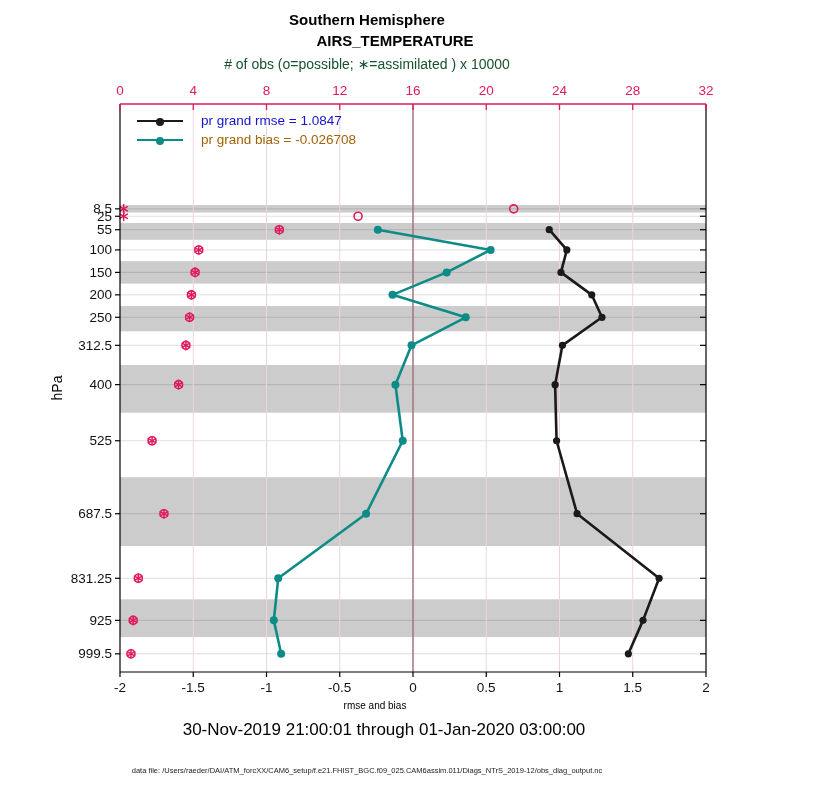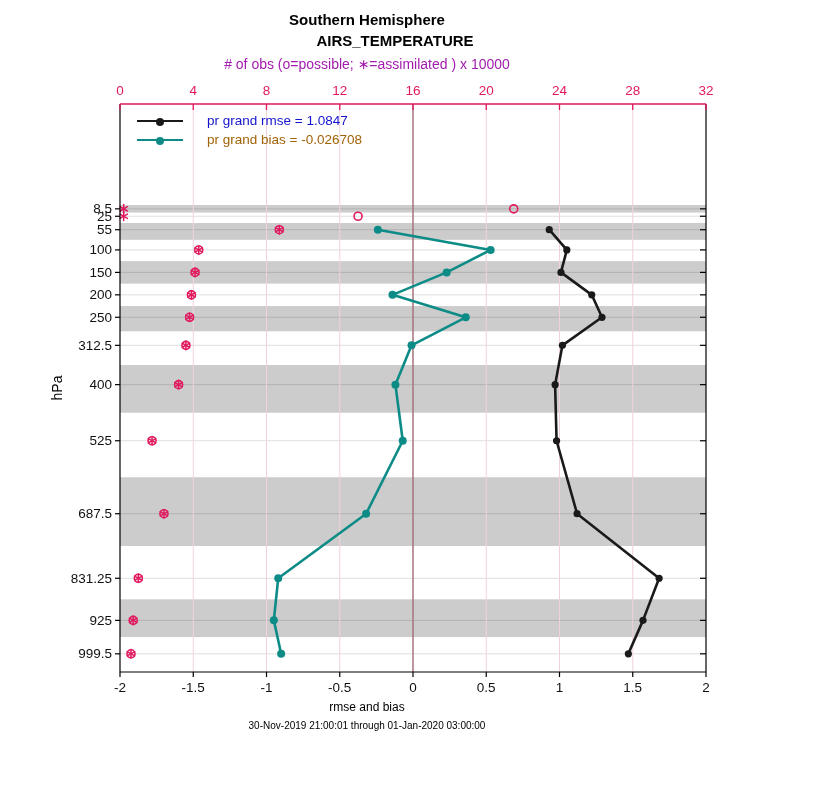--- a/index.html
+++ b/index.html
@@ -2,32 +2,32 @@
 <html><head>
 <meta charset="utf-8">
 <style>
   html,body{margin:0;padding:0;background:#fff;}
   .page{position:relative;width:830px;height:800px;background:#fff;
         font-family:"Liberation Sans",sans-serif;overflow:hidden;color:#000;}
   .center{position:absolute;left:0;width:734px;text-align:center;white-space:nowrap;}
   .t1{top:11px;font-size:15px;font-weight:bold;}
   .t2{top:32px;font-size:15px;font-weight:bold;padding-left:28px;}
   .obs-label{top:56px;font-size:14px;}
-  .xlab{top:700px;font-size:12px;}
-  .daterange{top:720px;font-size:10px;}
+  .xlab{top:700px;font-size:10px;padding-left:8px;}
+  .daterange{top:720px;font-size:17px;padding-left:17px;}
   .datafile{top:766px;font-size:7.5px;color:#222;}
   .ylab{position:absolute;left:37px;top:380px;width:40px;height:16px;text-align:center;
         font-size:14px;transform:rotate(-90deg);}
   #plot{position:absolute;left:0;top:0;font-family:"Liberation Sans",sans-serif;}
   .legend{position:absolute;left:137px;top:111px;}
   .lrow{display:flex;align-items:center;height:19px;}
   .lline{display:inline-block;width:46px;height:0;border-top:2.6px solid #000;position:relative;}
   .ldot{position:absolute;left:50%;top:0;transform:translate(-50%,-50%);
         width:8px;height:8px;border-radius:50%;background:#000;}
-  .ltext{font-size:13.5px;margin-left:24px;}
+  .ltext{font-size:13.5px;margin-left:18px;}
 </style>
 </head>
 <body>
 
 <div class="page">
 
   <svg id="plot" width="830" height="800">
       <rect x="120" y="205.02766798418972" width="586" height="7.520948616600805" fill="#cccccc"></rect>
       <rect x="120" y="222.98814229249012" width="586" height="16.837944664031625" fill="#cccccc"></rect>
       <rect x="120" y="261.1541501976285" width="586" height="22.4505928853755" fill="#cccccc"></rect>
@@ -217,34 +217,35 @@
       <line x1="115" x2="120" y1="620.3636363636364" y2="620.3636363636364" stroke="#000000" stroke-width="1.2"></line>
       <line x1="700" x2="706" y1="620.3636363636364" y2="620.3636363636364" stroke="#000000" stroke-width="1.2"></line>
       <text x="112" y="624.8636363636364" text-anchor="end" font-size="13.5" fill="#111">925</text>
       <line x1="115" x2="120" y1="653.8150197628458" y2="653.8150197628458" stroke="#000000" stroke-width="1.2"></line>
       <line x1="700" x2="706" y1="653.8150197628458" y2="653.8150197628458" stroke="#000000" stroke-width="1.2"></line>
       <text x="112" y="658.3150197628458" text-anchor="end" font-size="13.5" fill="#111">999.5</text>
     </svg>
 
   <div class="center t1">Southern Hemisphere</div>
   <div class="center t2">AIRS_TEMPERATURE</div>
-  <div class="center obs-label" style="color: #a21caf;"># of obs (o=possible; ∗=assimilated ) x 10000</div>
+  <div class="center obs-label" style="color: #14532d;"># of obs (o=possible; ∗=assimilated ) x 10000</div>
 
   <div class="legend">
     <div class="lrow">
       <span class="lline" id="leg-rmse" style="border-top-color: rgb(26, 26, 26);">
           <span class="ldot" id="leg-rmse-dot" style="background: rgb(26, 26, 26);"></span>
         </span>
       <span class="ltext" id="leg-rmse-text" style="color: rgb(20, 20, 204);">pr grand rmse = 1.0847</span>
     </div>
     <div class="lrow">
       <span class="lline" id="leg-bias" style="border-top-color: rgb(13, 140, 135);">
           <span class="ldot" id="leg-bias-dot" style="background: rgb(13, 140, 135);"></span>
         </span>
       <span class="ltext" id="leg-bias-text" style="color: #a16207;">pr grand bias = -0.026708</span>
     </div>
   </div>
 
   <div class="ylab">hPa</div>
   <div class="center xlab">rmse and bias</div>
   <div class="center daterange">30-Nov-2019 21:00:01 through 01-Jan-2020 03:00:00</div>
+  <div class="center datafile">data file: /Users/raeder/DAI/ATM_forcXX/CAM6_setup/f.e21.FHIST_BGC.f09_025.CAM6assim.011/Diags_NTrS_2019-12/obs_diag_output.nc</div>
 
 </div>
 
 </body></html>

